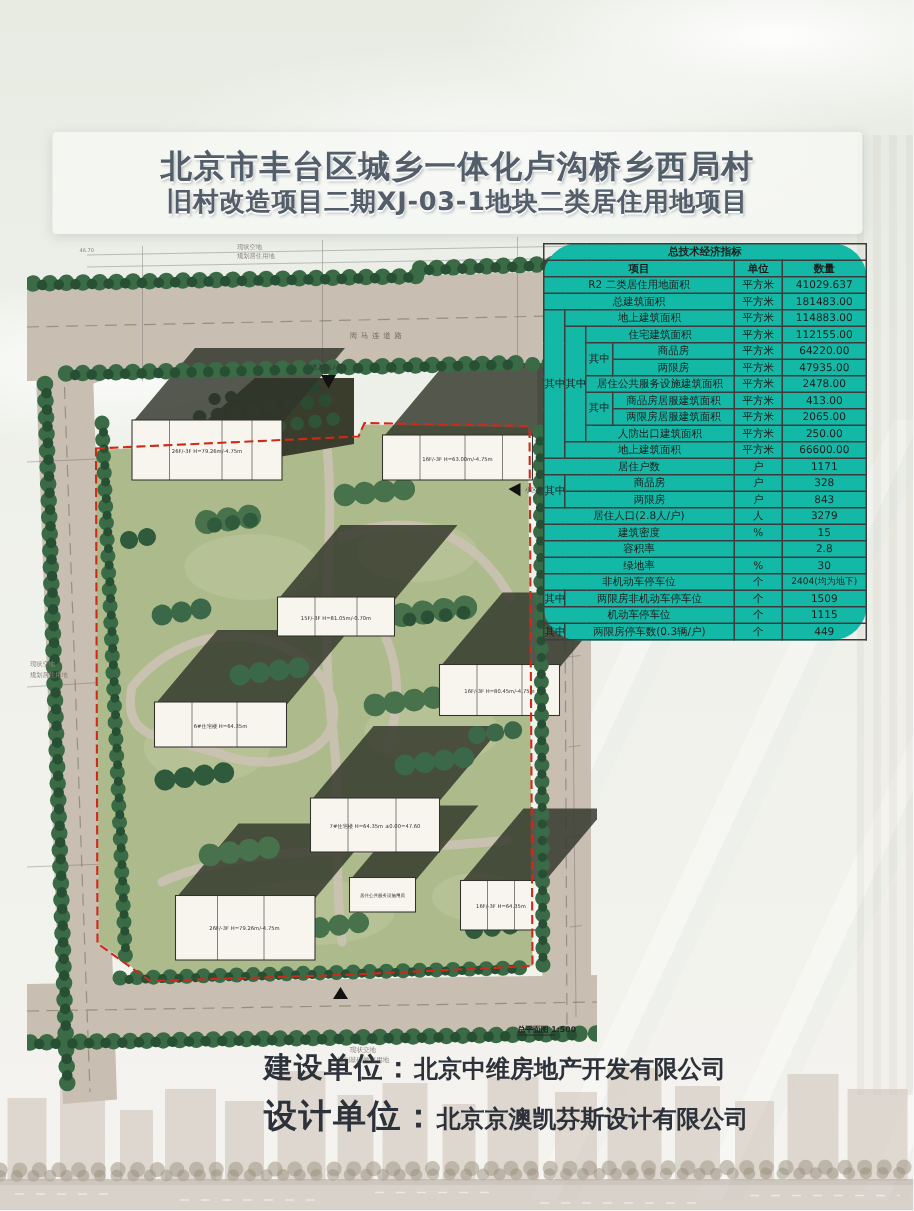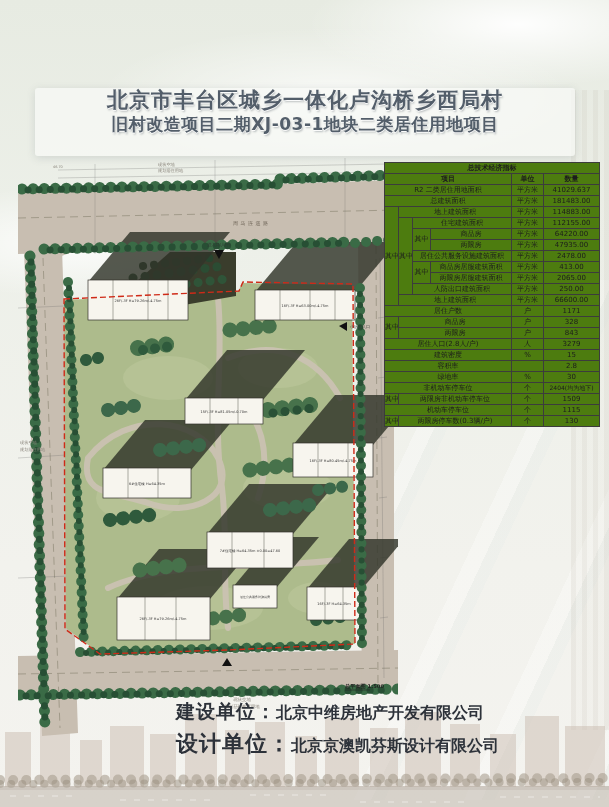--- a/index.html
+++ b/index.html
@@ -19,34 +19,34 @@
   }
   .right-towers{
     position:absolute;right:0;top:90px;width:38px;height:640px;pointer-events:none;
     background:repeating-linear-gradient(90deg, rgba(176,166,152,.28) 0 5px, rgba(216,210,200,.14) 5px 11px);
     opacity:.5;
   }
   .title-block{
     position:absolute;left:35px;top:88px;width:540px;height:68px;
     background:rgba(248,250,247,.72);border-radius:3px;
     box-shadow:0 2px 8px rgba(90,100,110,.18);
-    display:flex;flex-direction:column;justify-content:flex-start;align-items:center;gap:3px;
+    display:flex;flex-direction:column;justify-content:center;align-items:center;gap:3px;
   }
   .title-line{
     font-weight:bold;color:#535e6a;line-height:1.15;white-space:nowrap;
     text-shadow:0 1px 0 rgba(255,255,255,.9), 1px 2px 2px rgba(40,50,60,.28);
   }
   .title-line.l1{font-size:21px;letter-spacing:1px;}
   .title-line.l2{font-size:17px;letter-spacing:0.5px;}
 
   
   .indicator-table{
-    position:absolute;left:384px;top:162px;width:215px;
-    border-collapse:collapse;table-layout:fixed;background:#4d7c0f;
-    font-size:7px;color:#1c1c1c;
+    position:absolute;left:362px;top:162px;width:215px;
+    border-collapse:collapse;table-layout:fixed;background:#14b8a6;
+    font-size:7px;color:#1c1c1c;border-radius:24px;
   }
   .indicator-table th,.indicator-table td{
     border:1px solid #3c3c3c;padding:0;height:10px;line-height:1;
     text-align:center;vertical-align:middle;font-weight:normal;
     overflow:hidden;white-space:nowrap;
   }
   .indicator-table th{font-weight:bold;}
   .indicator-table .sm{font-size:6px;}
 
   
@@ -412,21 +412,21 @@
   </tr>
   <tr>
     <td colspan="4">机动车停车位</td>
     <td>个</td>
     <td>1115</td>
   </tr>
   <tr>
     <td>其中</td>
     <td colspan="3">两限房停车数(0.3辆/户)</td>
     <td>个</td>
-    <td>130</td>
+    <td>449</td>
   </tr>
 </tbody>
   </table>
 
 <div class="credits">
   <div class="line l1">
     <span class="lbl">建设单位：</span><span class="val">北京中维房地产开发有限公司</span>
   </div>
   <div class="line l2">
     <span class="lbl">设计单位：</span><span class="val">北京京澳凯芬斯设计有限公司</span>

